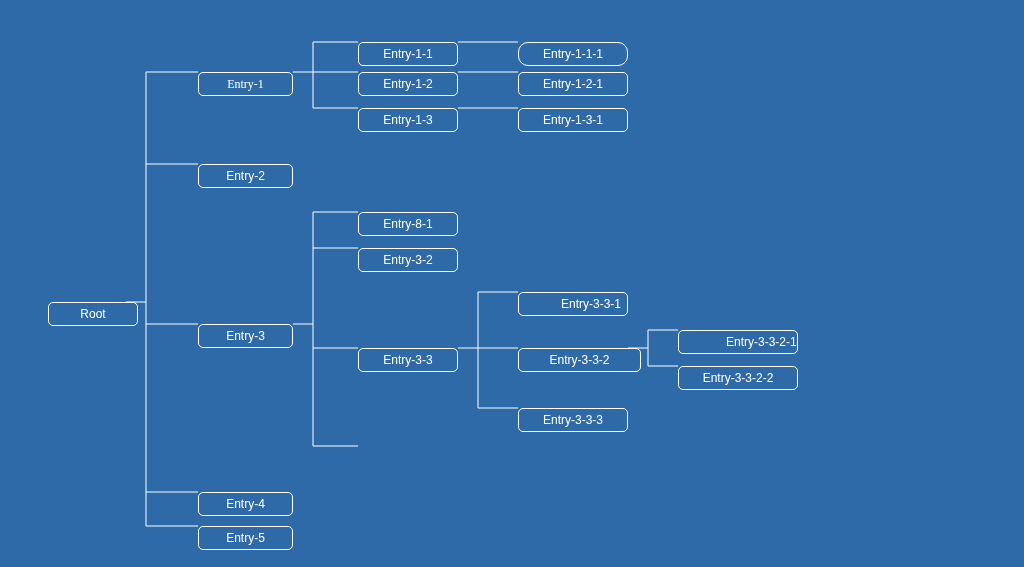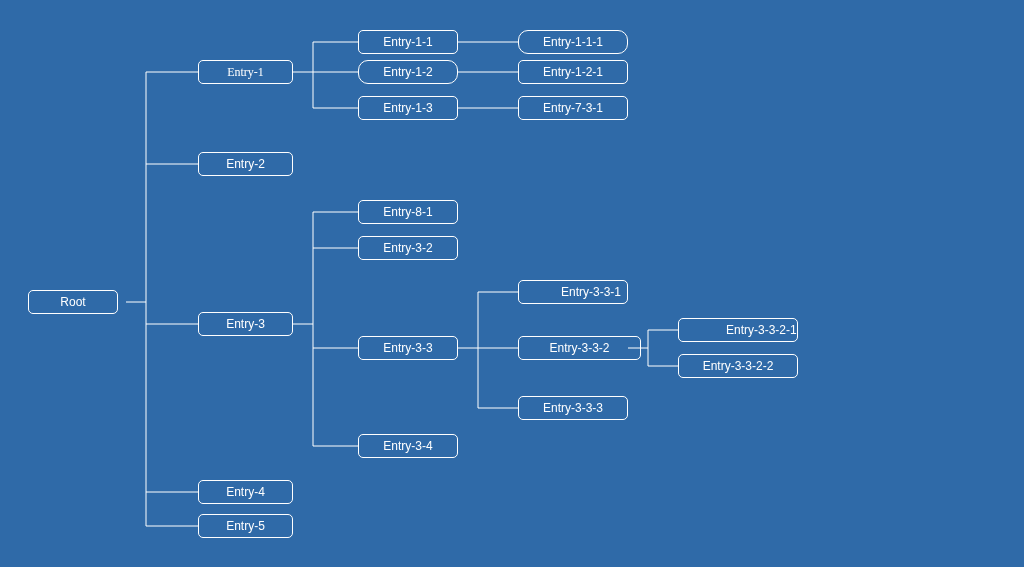--- a/index.html
+++ b/index.html
@@ -23,20 +23,21 @@
     box-sizing: border-box;
     border: 1px solid #ffffff;
     border-radius: 5px;
     text-align: center;
     line-height: 22px;
     height: 24px;
     background: transparent;
     color: #ffffff;
     white-space: nowrap;
     padding: 0 6px;
+    margin-top: 12px;
   }
   svg {
     position: absolute;
     left: 0;
     top: 0;
     width: 1024px;
     height: 567px;
     pointer-events: none;
   }
   svg path {
@@ -77,34 +78,33 @@
       <path d="M 478 348 H 518"></path>
       <path d="M 628 348 H 648"></path>
       <path d="M 648 330 V 366"></path>
       <path d="M 648 330 H 678"></path>
       <path d="M 648 366 H 678"></path>
       <path d="M 478 408 H 518"></path>
       <path d="M 313 446 H 358"></path>
       <path d="M 146 492 H 198"></path>
       <path d="M 146 526 H 198"></path>
     </svg>
-<div class="node" style="left: 28px; top: 290px; width: 90px;">Root</div>
+<div class="node" style="left: 48px; top: 290px; width: 90px;">Root</div>
     <div class="node" style="left: 198px; top: 60px; width: 95px; font-family: Liberation Serif, serif;">Entry-1</div>
     <div class="node" style="left: 358px; top: 30px; width: 100px;">Entry-1-1</div>
     <div class="node" style="left: 518px; top: 30px; width: 110px; border-radius: 10px;">Entry-1-1-1</div>
-    <div class="node" style="left: 358px; top: 60px; width: 100px; border-radius: 10px;">Entry-1-2</div>
+    <div class="node" style="left: 358px; top: 60px; width: 100px;">Entry-1-2</div>
     <div class="node" style="left: 518px; top: 60px; width: 110px;">Entry-1-2-1</div>
     <div class="node" style="left: 358px; top: 96px; width: 100px;">Entry-1-3</div>
-    <div class="node" style="left: 518px; top: 96px; width: 110px;">Entry-7-3-1</div>
+    <div class="node" style="left: 518px; top: 96px; width: 110px;">Entry-1-3-1</div>
     <div class="node" style="left: 198px; top: 152px; width: 95px;">Entry-2</div>
     <div class="node" style="left: 198px; top: 312px; width: 95px;">Entry-3</div>
     <div class="node" style="left: 358px; top: 200px; width: 100px;">Entry-8-1</div>
     <div class="node" style="left: 358px; top: 236px; width: 100px;">Entry-3-2</div>
     <div class="node" style="left: 358px; top: 336px; width: 100px;">Entry-3-3</div>
     <div class="node" style="left: 518px; top: 280px; width: 110px; text-align: right;">Entry-3-3-1</div>
     <div class="node" style="left: 518px; top: 336px; width: 123px;">Entry-3-3-2</div>
     <div class="node" style="left: 678px; top: 318px; width: 120px; padding-left: 47px;">Entry-3-3-2-1</div>
     <div class="node" style="left: 678px; top: 354px; width: 120px;">Entry-3-3-2-2</div>
     <div class="node" style="left: 518px; top: 396px; width: 110px;">Entry-3-3-3</div>
-    <div class="node" style="left: 358px; top: 434px; width: 100px;">Entry-3-4</div>
     <div class="node" style="left: 198px; top: 480px; width: 95px;">Entry-4</div>
     <div class="node" style="left: 198px; top: 514px; width: 95px;">Entry-5</div>
   </div>
 
 </body></html>

